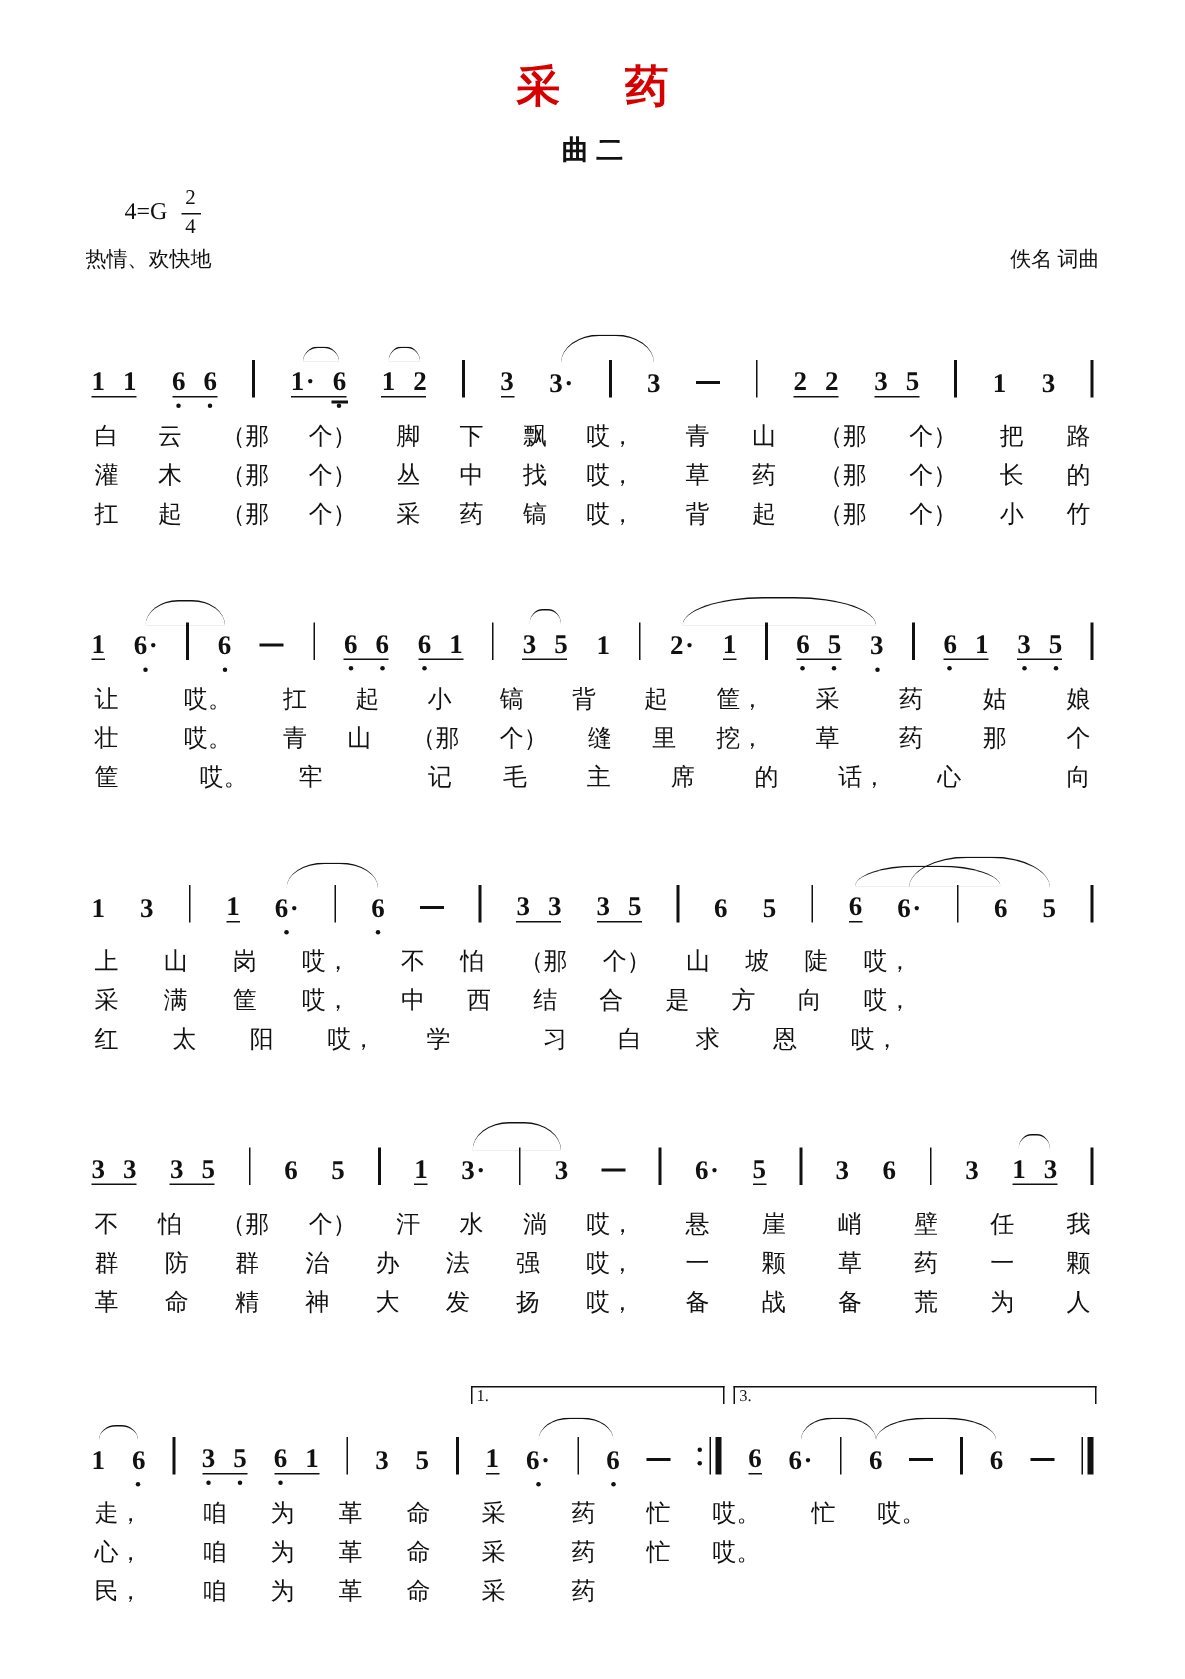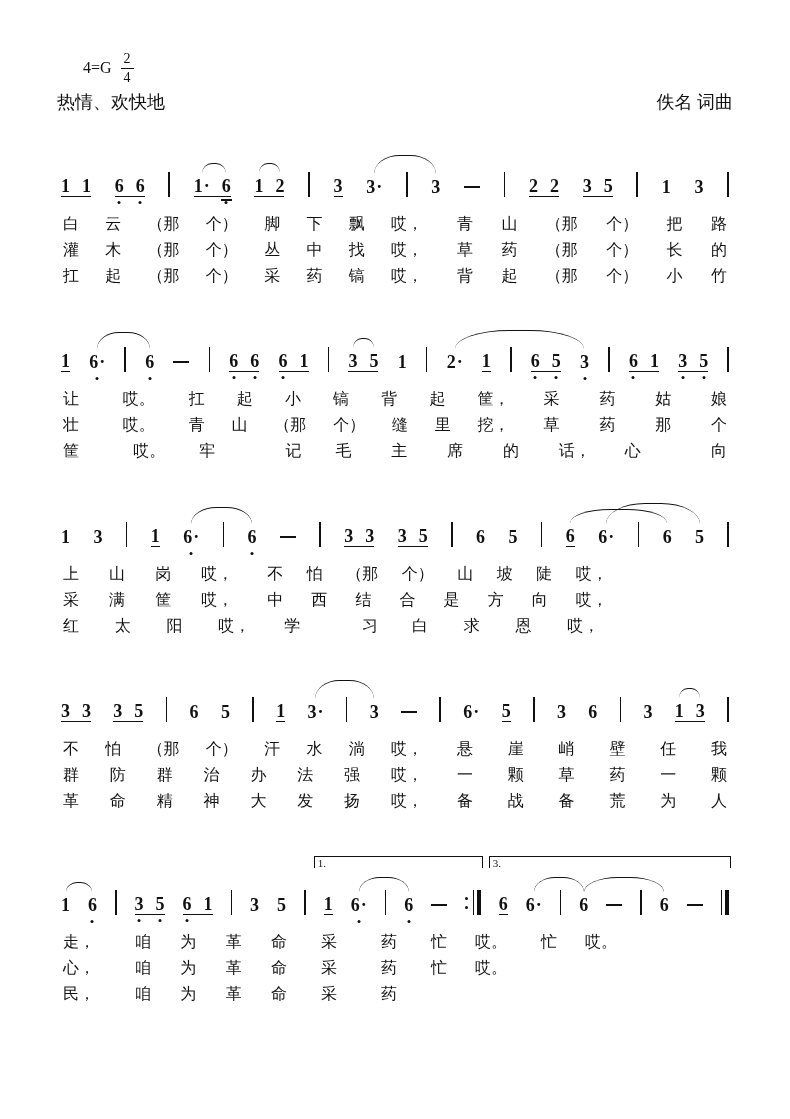--- a/index.html
+++ b/index.html
@@ -5,21 +5,21 @@
   html,body{margin:0;padding:0;background:#ffffff;}
   .page{position:relative;width:790px;height:1119px;background:#fff;overflow:hidden;
         font-family:"Liberation Serif",serif;color:#111;}
   .sheet{padding:38px 57px 0;}
   .title{text-align:center;font-size:29px;font-weight:bold;letter-spacing:18px;text-indent:18px;}
   .subtitle{text-align:center;font-size:18px;font-weight:bold;margin-top:10px;letter-spacing:5px;text-indent:5px;}
   .keyrow{display:flex;align-items:center;margin:10px 0 0 26px;font-size:16px;height:40px;}
   .meter{display:inline-flex;flex-direction:column;align-items:center;margin-left:9px;font-size:14px;line-height:16px;}
   .meter .mtop{border-bottom:1.4px solid #111;padding:0 3px 1px;}
   .meter .mbot{padding-top:1px;}
-  .meta{display:flex;justify-content:space-between;font-size:18px;margin-top:2px;}
+  .meta{display:flex;justify-content:space-between;font-size:14px;margin-top:2px;}
 
   .system{margin-top:34px;}
   .notes-row{position:relative;display:flex;justify-content:space-between;align-items:flex-end;
              padding:24px 4px 14px;}
   .has-volta .notes-row{padding-top:42px;}
   .beam{display:flex;gap:12px;align-items:flex-end;}
   .beam.u{border-bottom:1.7px solid #111;}
   .note{position:relative;display:inline-block;font-size:18px;font-weight:bold;line-height:20px;}
   .dota{font-size:18px;font-weight:bold;margin-left:1px;}
   .dotb{position:absolute;left:50%;transform:translateX(-50%);bottom:-8px;width:3px;height:3px;border-radius:50%;background:#111;}
@@ -39,20 +39,22 @@
   .lyric-seg{display:flex;justify-content:space-between;flex-basis:0;}
   .lyric-cell{white-space:nowrap;}
 
   .footer{position:absolute;left:0;right:0;bottom:58px;text-align:center;font-size:14px;}
 </style>
 </head>
 <body>
 
 <div class="page">
   <div class="sheet">
+    <div class="title" style="color: rgb(214, 0, 0);">采 药</div>
+    <div class="subtitle">曲二</div>
     <div class="keyrow">
       <span>4=G</span>
       <span class="meter">
         <span class="mtop">2</span>
         <span class="mbot">4</span>
       </span>
     </div>
     <div class="meta">
       <span>热情、欢快地</span>
       <span>佚名 词曲</span>

